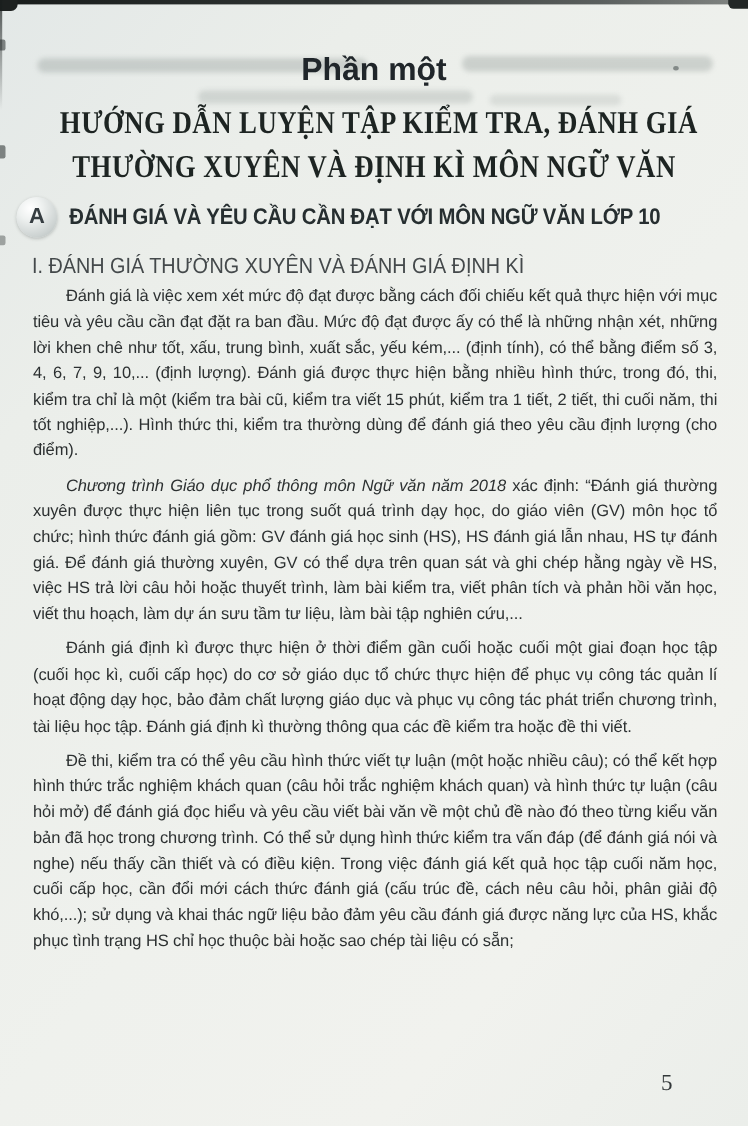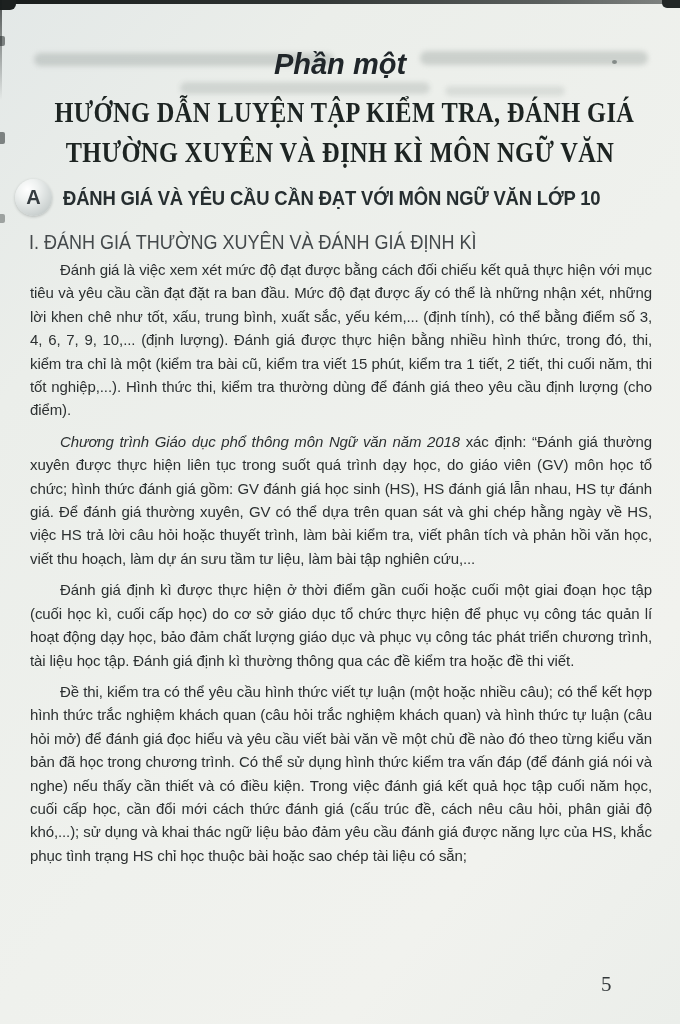--- a/index.html
+++ b/index.html
@@ -55,21 +55,20 @@
     background: rgba(80,88,86,0.6); border-radius: 50%; filter: blur(0.5px);
   }
 
   
   .part-label {
     position: absolute; top: 48px; left: 0; width: 100%;
     text-align: center;
     font-family: "Liberation Sans", sans-serif;
     font-weight: bold; font-size: 29px;
     color: #20262a;
-    font-style: italic;
   }
   .main-title {
     position: absolute; top: 92px; left: 0; width: 100%;
     text-align: center;
     font-family: "Liberation Serif", serif;
     font-weight: bold; font-size: 29px; line-height: 40px;
     color: #1d2422;
     transform: scaleX(0.84);
     transform-origin: 50% 0;
     letter-spacing: 0.5px;

